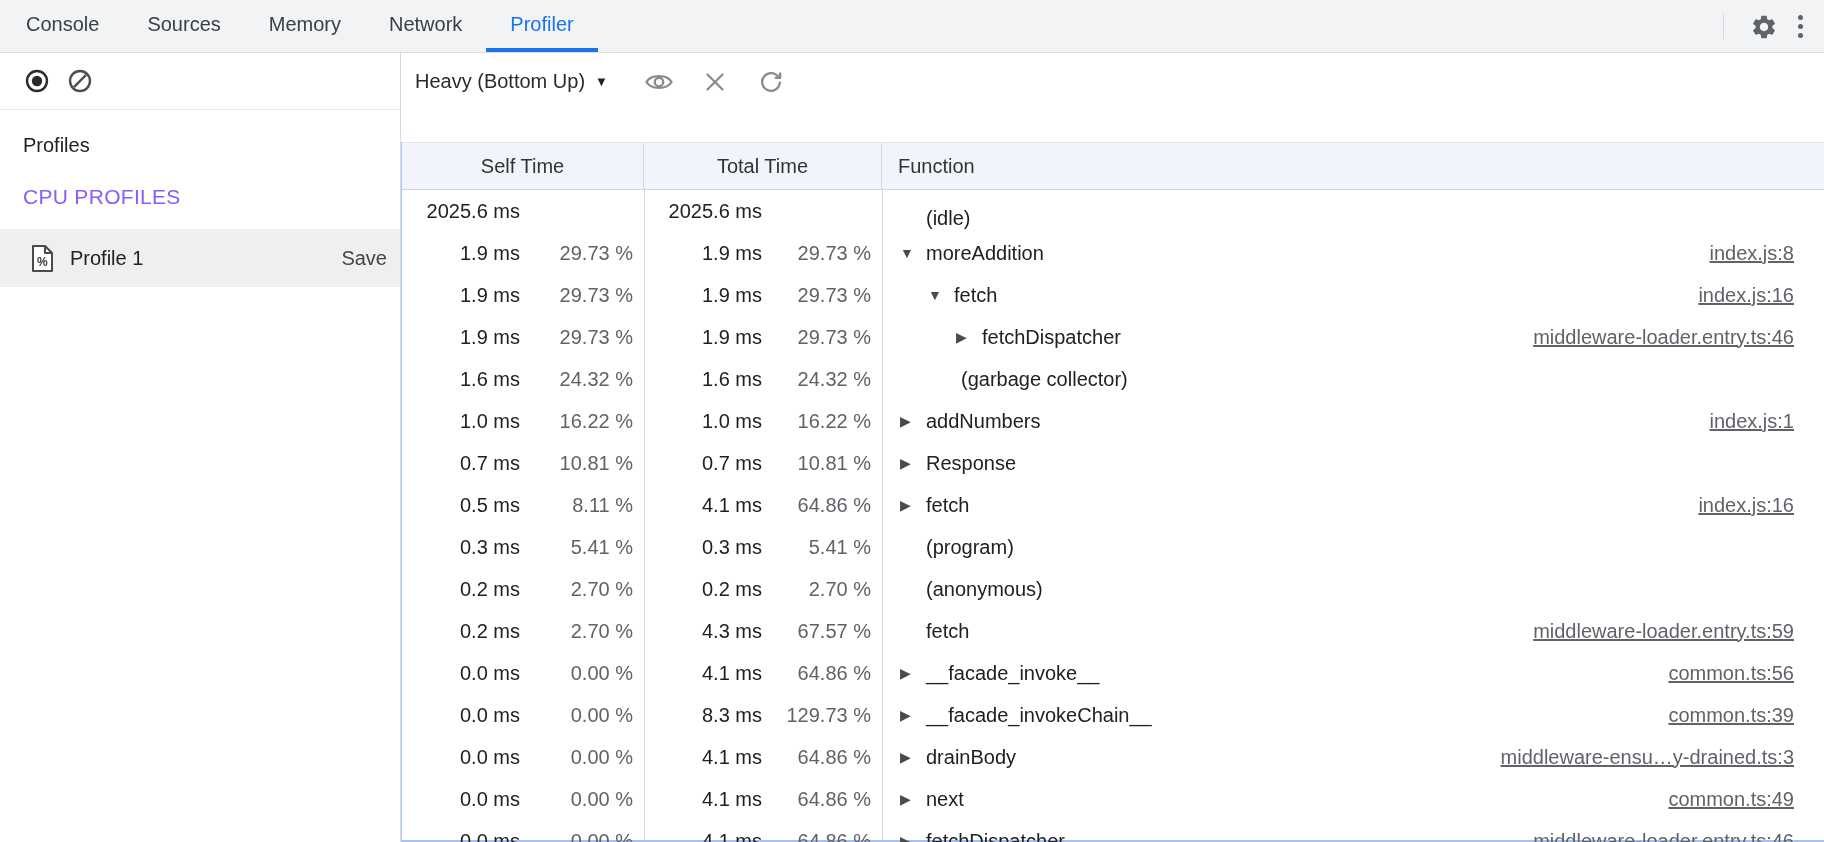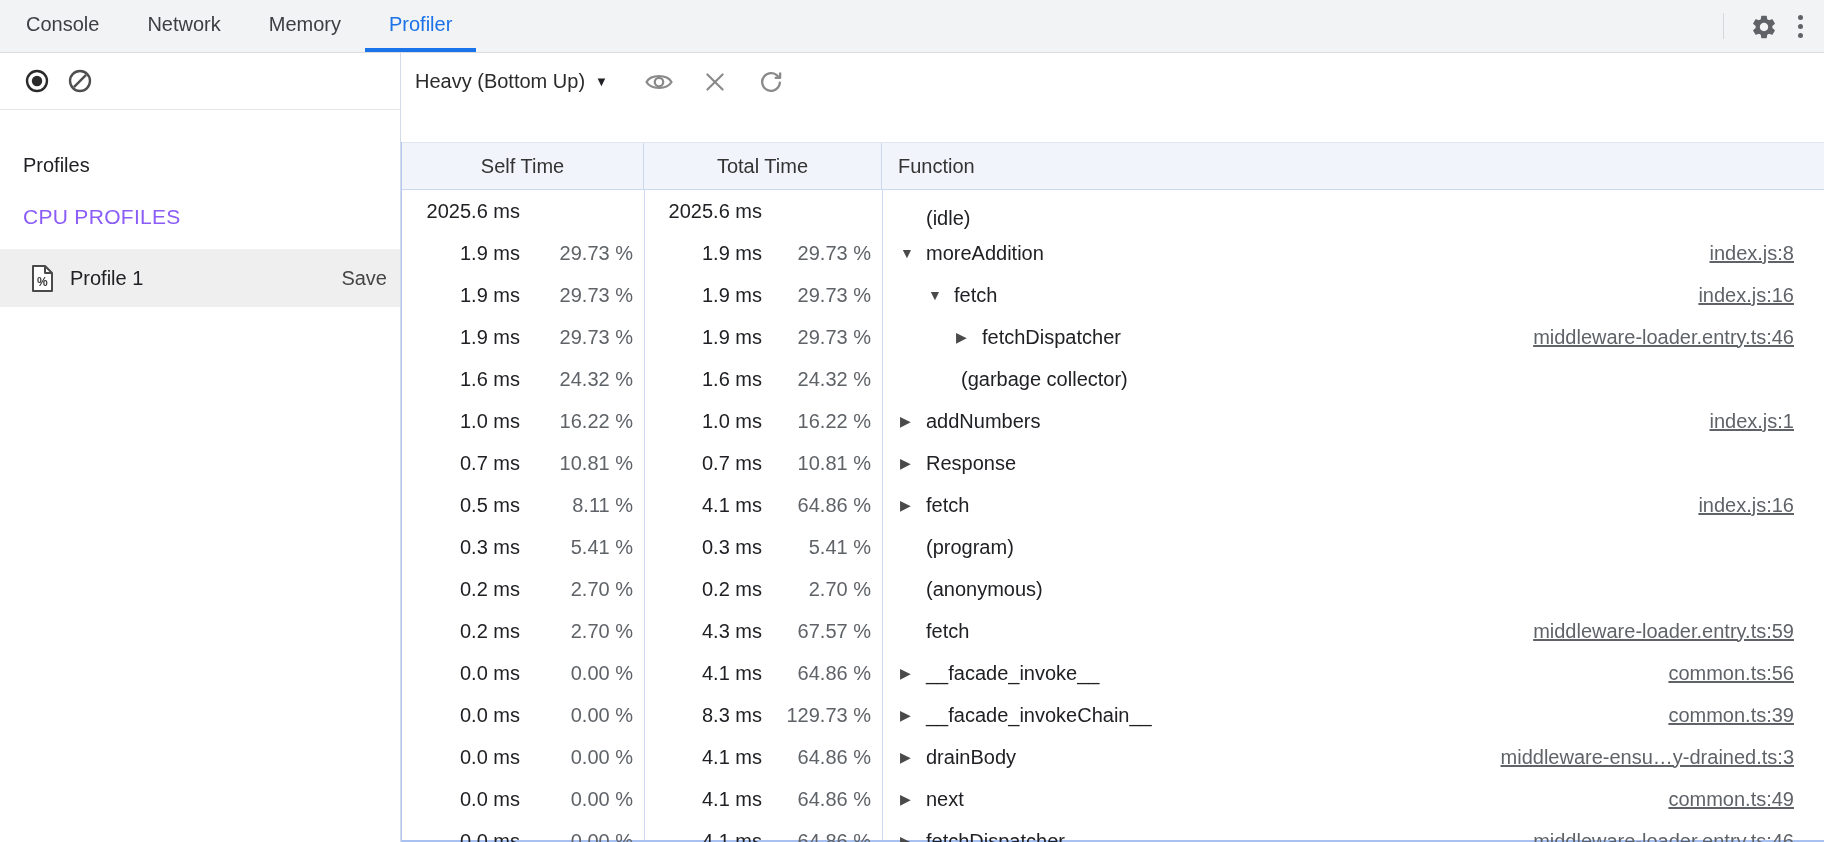--- a/index.html
+++ b/index.html
@@ -16,21 +16,21 @@
   .tabbar-spacer { flex:1; }
   .tabbar-divider { width:1px; height:26px; background:#d5d7da; align-self:center; margin-right:20px; }
   .icon-btn { background:none; border:none; display:flex; align-items:center;
               justify-content:center; width:40px; height:53px; cursor:default; }
   .kebab { display:flex; flex-direction:column; gap:4px; margin-right:8px; }
   .kebab i { width:5px; height:5px; border-radius:50%; background:#5f6368; }
 
   
   .main { flex:1; display:flex; min-height:0; }
   .sidebar { width:401px; flex:0 0 auto; border-right:1px solid #d4dbe8;
-             display:flex; flex-direction:column; background:#fff;gap:20px; }
+             display:flex; flex-direction:column; background:#fff; }
   .sidebar-toolbar { height:57px; flex:0 0 auto; display:flex; align-items:center;
                      gap:17px; padding-left:24px; border-bottom:1px solid #e6e6e6; }
   .tool-btn { background:none; border:none; width:26px; height:26px; display:flex;
               align-items:center; justify-content:center; cursor:default; }
   .sidebar-body { flex:1; padding-top:18px; }
   .profiles-heading { font-size:20px; color:#202124; padding:6px 0 6px 23px; }
   .section-heading { font-size:21px; color:#8b5cf6; letter-spacing:0.3px;
                      padding:6px 0 6px 23px; margin-top:16px; }
   .profile-item { margin-top:14px; height:58px; background:#efefef;
                   display:flex; align-items:center; padding-left:30px; }
@@ -76,22 +76,23 @@
              text-decoration:underline; cursor:pointer; white-space:pre; }
   svg { display:block; }
 </style>
 </head>
 <body>
 
 <div class="app">
 
   <div class="tabbar">
     <div class="tab">Console</div>
+    <div class="tab">Sources</div>
+    <div class="tab">Memory</div>
     <div class="tab">Network</div>
-    <div class="tab">Memory</div>
     <div class="tab active">Profiler</div>
     <div class="tabbar-spacer"></div>
     <div class="tabbar-divider"></div>
     <button class="icon-btn">
       <svg width="28" height="28" viewBox="0 0 24 24" fill="#5f6368">
           <path d="M19.14 12.94c.04-.3.06-.61.06-.94 0-.32-.02-.64-.07-.94l2.03-1.58c.18-.14.23-.41.12-.61l-1.92-3.32c-.12-.22-.37-.29-.59-.22l-2.39.96c-.5-.38-1.03-.7-1.62-.94l-.36-2.54c-.04-.24-.24-.41-.48-.41h-3.84c-.24 0-.43.17-.47.41l-.36 2.54c-.59.24-1.13.57-1.62.94l-2.39-.96c-.22-.08-.47 0-.59.22L2.74 8.87c-.12.21-.08.47.12.61l2.03 1.58c-.05.3-.09.63-.09.94s.02.64.07.94l-2.03 1.58c-.18.14-.23.41-.12.61l1.92 3.32c.12.22.37.29.59.22l2.39-.96c.5.38 1.03.7 1.62.94l.36 2.54c.05.24.24.41.48.41h3.84c.24 0 .44-.17.47-.41l.36-2.54c.59-.24 1.13-.56 1.62-.94l2.39.96c.22.08.47 0 .59-.22l1.92-3.32c.12-.22.07-.47-.12-.61l-2.01-1.58zM12 15.6c-1.98 0-3.6-1.62-3.6-3.6s1.62-3.6 3.6-3.6 3.6 1.62 3.6 3.6-1.62 3.6-3.6 3.6z"></path>
         </svg>
     </button>
     <button class="icon-btn">
       <span class="kebab">

